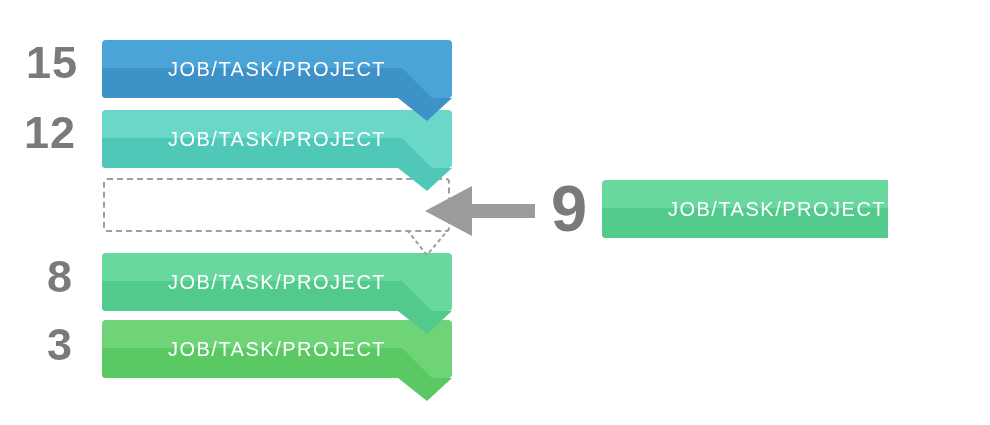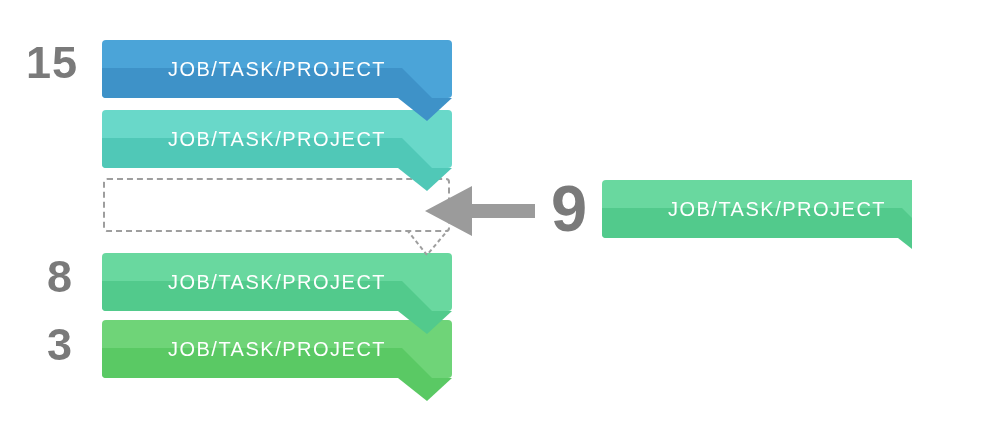--- a/index.html
+++ b/index.html
@@ -2,21 +2,20 @@
 <html><head>
 <meta charset="utf-8">
 <style>
   html,body{margin:0;padding:0;background:#ffffff;}
   .stage{
     position:relative;
     width:888px;height:425px;
     background:#ffffff;
     font-family:"Liberation Sans","DejaVu Sans",sans-serif;
     overflow:hidden;
-    padding-left:24px;
   }
   .num{
     position:absolute;
     color:#7a7a7a;
     font-weight:bold;
     font-size:45px;
     line-height:45px;
     letter-spacing:1px;
   }
   .num-big{
@@ -50,20 +49,21 @@
   .arrow{position:absolute;left:423px;top:184px;}
   
   .z6{z-index:60}.z5{z-index:50}.z4{z-index:40}.z3{z-index:30}.z2{z-index:20}
 </style>
 </head>
 <body>
 
 <div class="stage">
 
   <div class="num" style="left:26px;top:40px;">15</div>
+  <div class="num" style="left:24px;top:110px;">12</div>
   <div class="num" style="left:47px;top:254px;">8</div>
   <div class="num" style="left:47px;top:322px;">3</div>
 
   <div class="banner z6" style="left:102px;top:40px;">
     <svg width="352" height="84" viewBox="0 0 352 84">
       <rect x="0" y="0" width="350" height="58" rx="4" fill="#4ba4d8"></rect>
       <polygon points="296,58 350,58 325,81" fill="#3e92c8"></polygon>
       <path d="M0,28 L300,28 L330,58 L4,58 Q0,58 0,54 Z" fill="#3e92c8"></path>
     </svg>
     <div class="banner-label">JOB/TASK/PROJECT</div>

